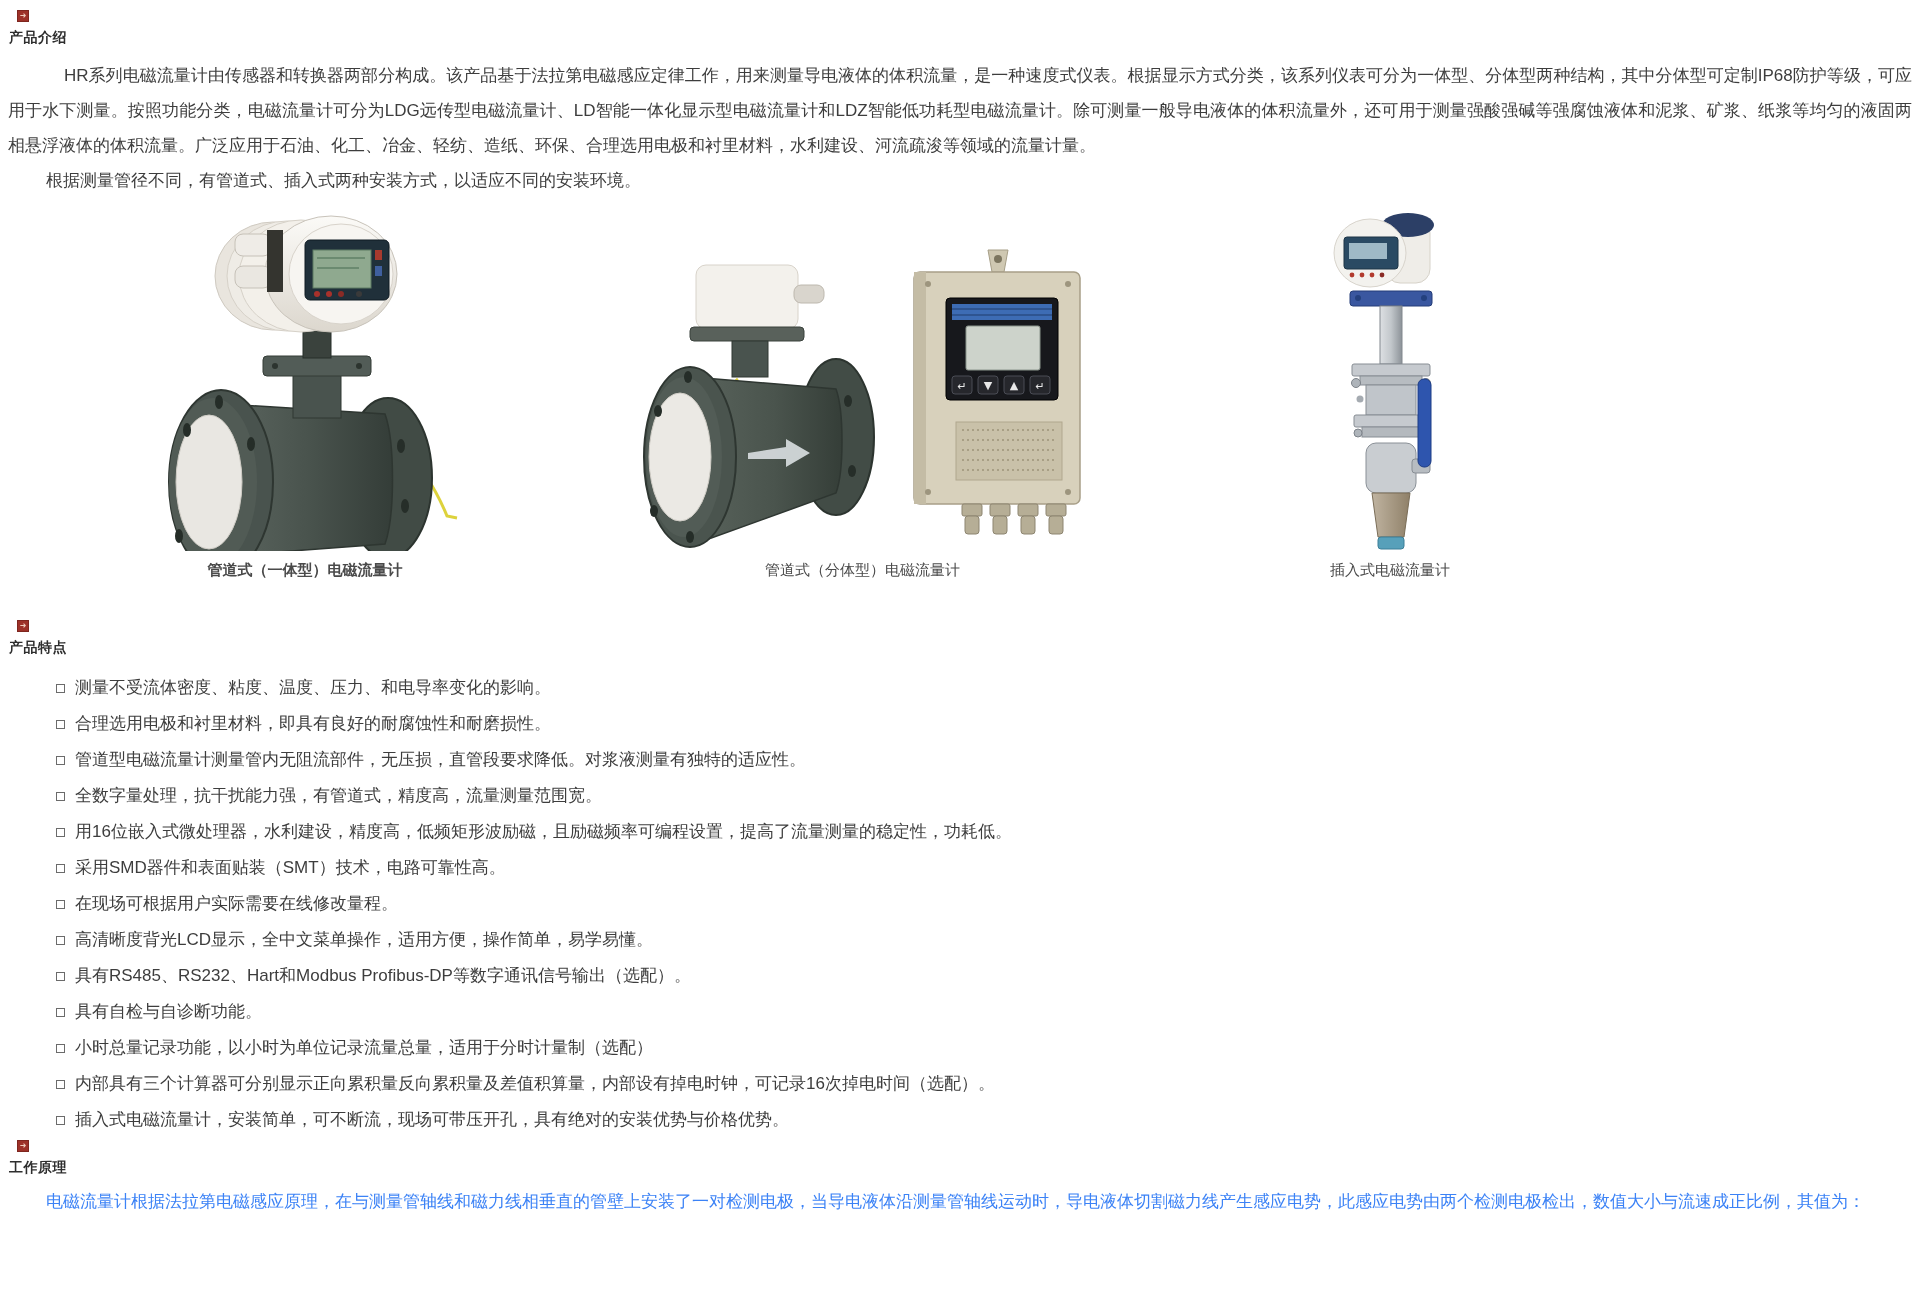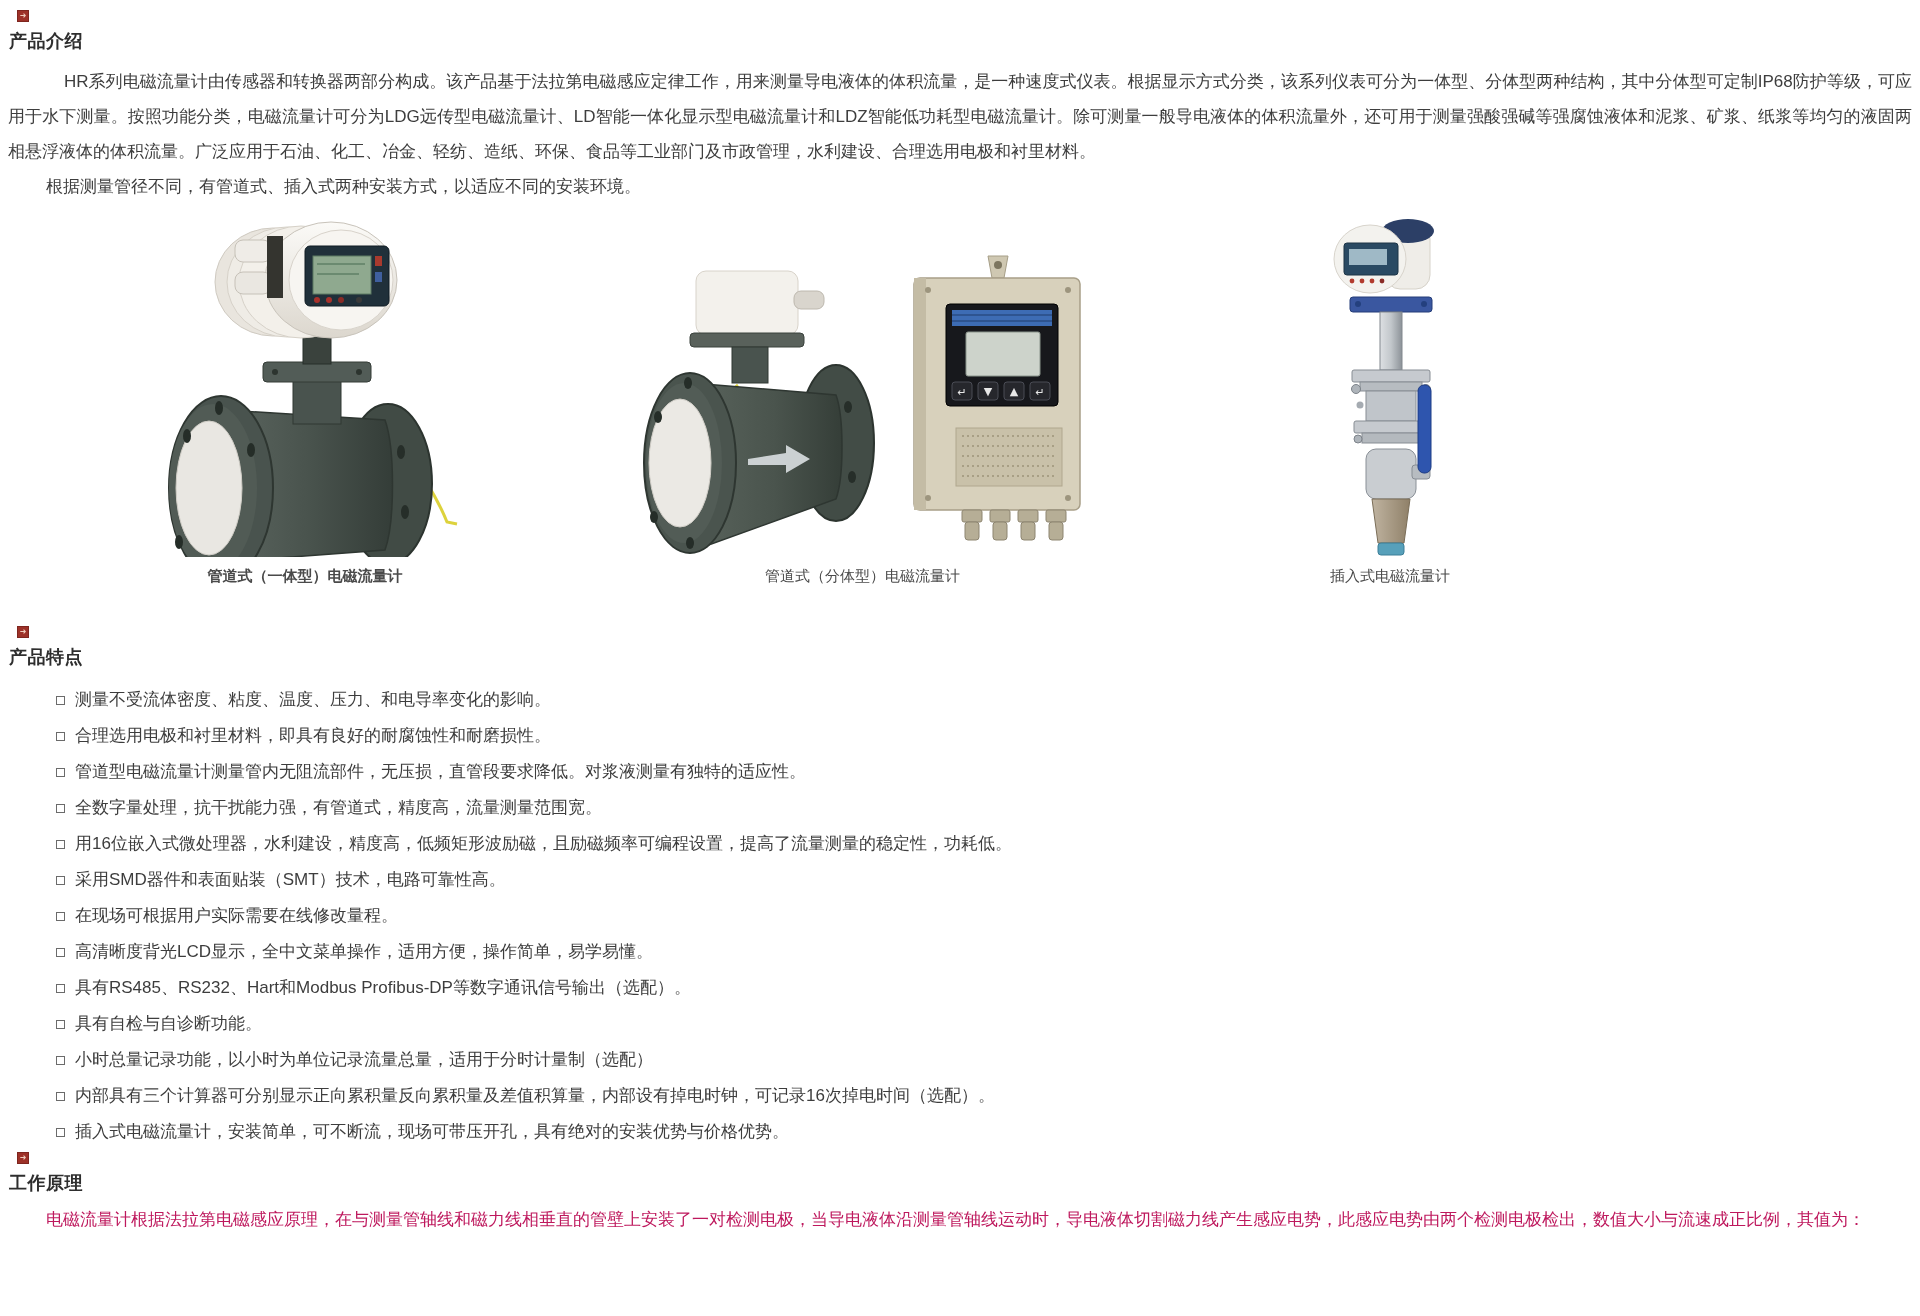--- a/index.html
+++ b/index.html
@@ -12,21 +12,21 @@
   .page { padding:10px 8px 0 8px; width:1920px; }
 
   
   .sec-icon {
     display:flex; align-items:center; justify-content:center;
     width:12px; height:12px; margin-left:9px;
     background:#9d3128; border:1px solid #7e251e;
     color:#f0cdbd; font-size:8px; line-height:1;
   }
   .sec-title {
-    font-size:18px; font-weight:bold; color:#2e2e2e;
+    font-size:14px; font-weight:bold; color:#2e2e2e;
     margin:7px 0 0 1px; letter-spacing:0.5px;font-family:Liberation Serif, serif;
   }
 
   .para {
     font-size:17px; line-height:35px; color:#3d3d3d;
     width:1904px; text-align:justify;
   }
   .para.p1 { margin-top:11px; text-indent:56px; }
   .para.p2 { text-indent:38px; }
 
@@ -48,38 +48,38 @@
     font-size:17px; line-height:36px; color:#3d3d3d;
     display:flex; align-items:center;
   }
   .sq-bullet {
     display:inline-block; width:9px; height:9px; flex:0 0 9px;
     border:1px solid #6b6b6b; margin-right:10px; background:#fff;
   }
 
   .principle-para {
     margin-top:10px; font-size:17px; line-height:30px;
-    width:1904px; text-indent:38px; color:#be185d;
+    width:1904px; text-indent:38px; color:#3b82f6;
   }
 
   .mt40 { margin-top:40px; }
   .mt0  { margin-top:2px; }
 
   svg { display:block; }
 </style>
 </head>
 <body>
 
 <div class="page">
 
   <section>
     <span class="sec-icon">➜</span>
     <h2 class="sec-title">产品介绍</h2>
 
-    <p class="para p1">HR系列电磁流量计由传感器和转换器两部分构成。该产品基于法拉第电磁感应定律工作，用来测量导电液体的体积流量，是一种速度式仪表。根据显示方式分类，该系列仪表可分为一体型、分体型两种结构，其中分体型可定制IP68防护等级，可应用于水下测量。按照功能分类，电磁流量计可分为LDG远传型电磁流量计、LD智能一体化显示型电磁流量计和LDZ智能低功耗型电磁流量计。除可测量一般导电液体的体积流量外，还可用于测量强酸强碱等强腐蚀液体和泥浆、矿浆、纸浆等均匀的液固两相悬浮液体的体积流量。广泛应用于石油、化工、冶金、轻纺、造纸、环保、食品等工业部门及市政管理，水利建设、合理选用电极和衬里材料。</p>
+    <p class="para p1">HR系列电磁流量计由传感器和转换器两部分构成。该产品基于法拉第电磁感应定律工作，用来测量导电液体的体积流量，是一种速度式仪表。根据显示方式分类，该系列仪表可分为一体型、分体型两种结构，其中分体型可定制IP68防护等级，可应用于水下测量。按照功能分类，电磁流量计可分为LDG远传型电磁流量计、LD智能一体化显示型电磁流量计和LDZ智能低功耗型电磁流量计。除可测量一般导电液体的体积流量外，还可用于测量强酸强碱等强腐蚀液体和泥浆、矿浆、纸浆等均匀的液固两相悬浮液体的体积流量。广泛应用于石油、化工、冶金、轻纺、造纸、环保、合理选用电极和衬里材料，水利建设、河流疏浚等领域的流量计量。</p>
     <p class="para p2">根据测量管径不同，有管道式、插入式两种安装方式，以适应不同的安装环境。</p>
 
     <div class="figures">
 
       <div class="figure fig-1">
         <svg width="320" height="345" viewBox="0 0 320 345">
           <defs>
             <linearGradient id="slate1" x1="0" y1="0" x2="1" y2="0">
               <stop offset="0" stop-color="#5b655f"></stop>
                 <stop offset="0.5" stop-color="#49534d"></stop>

